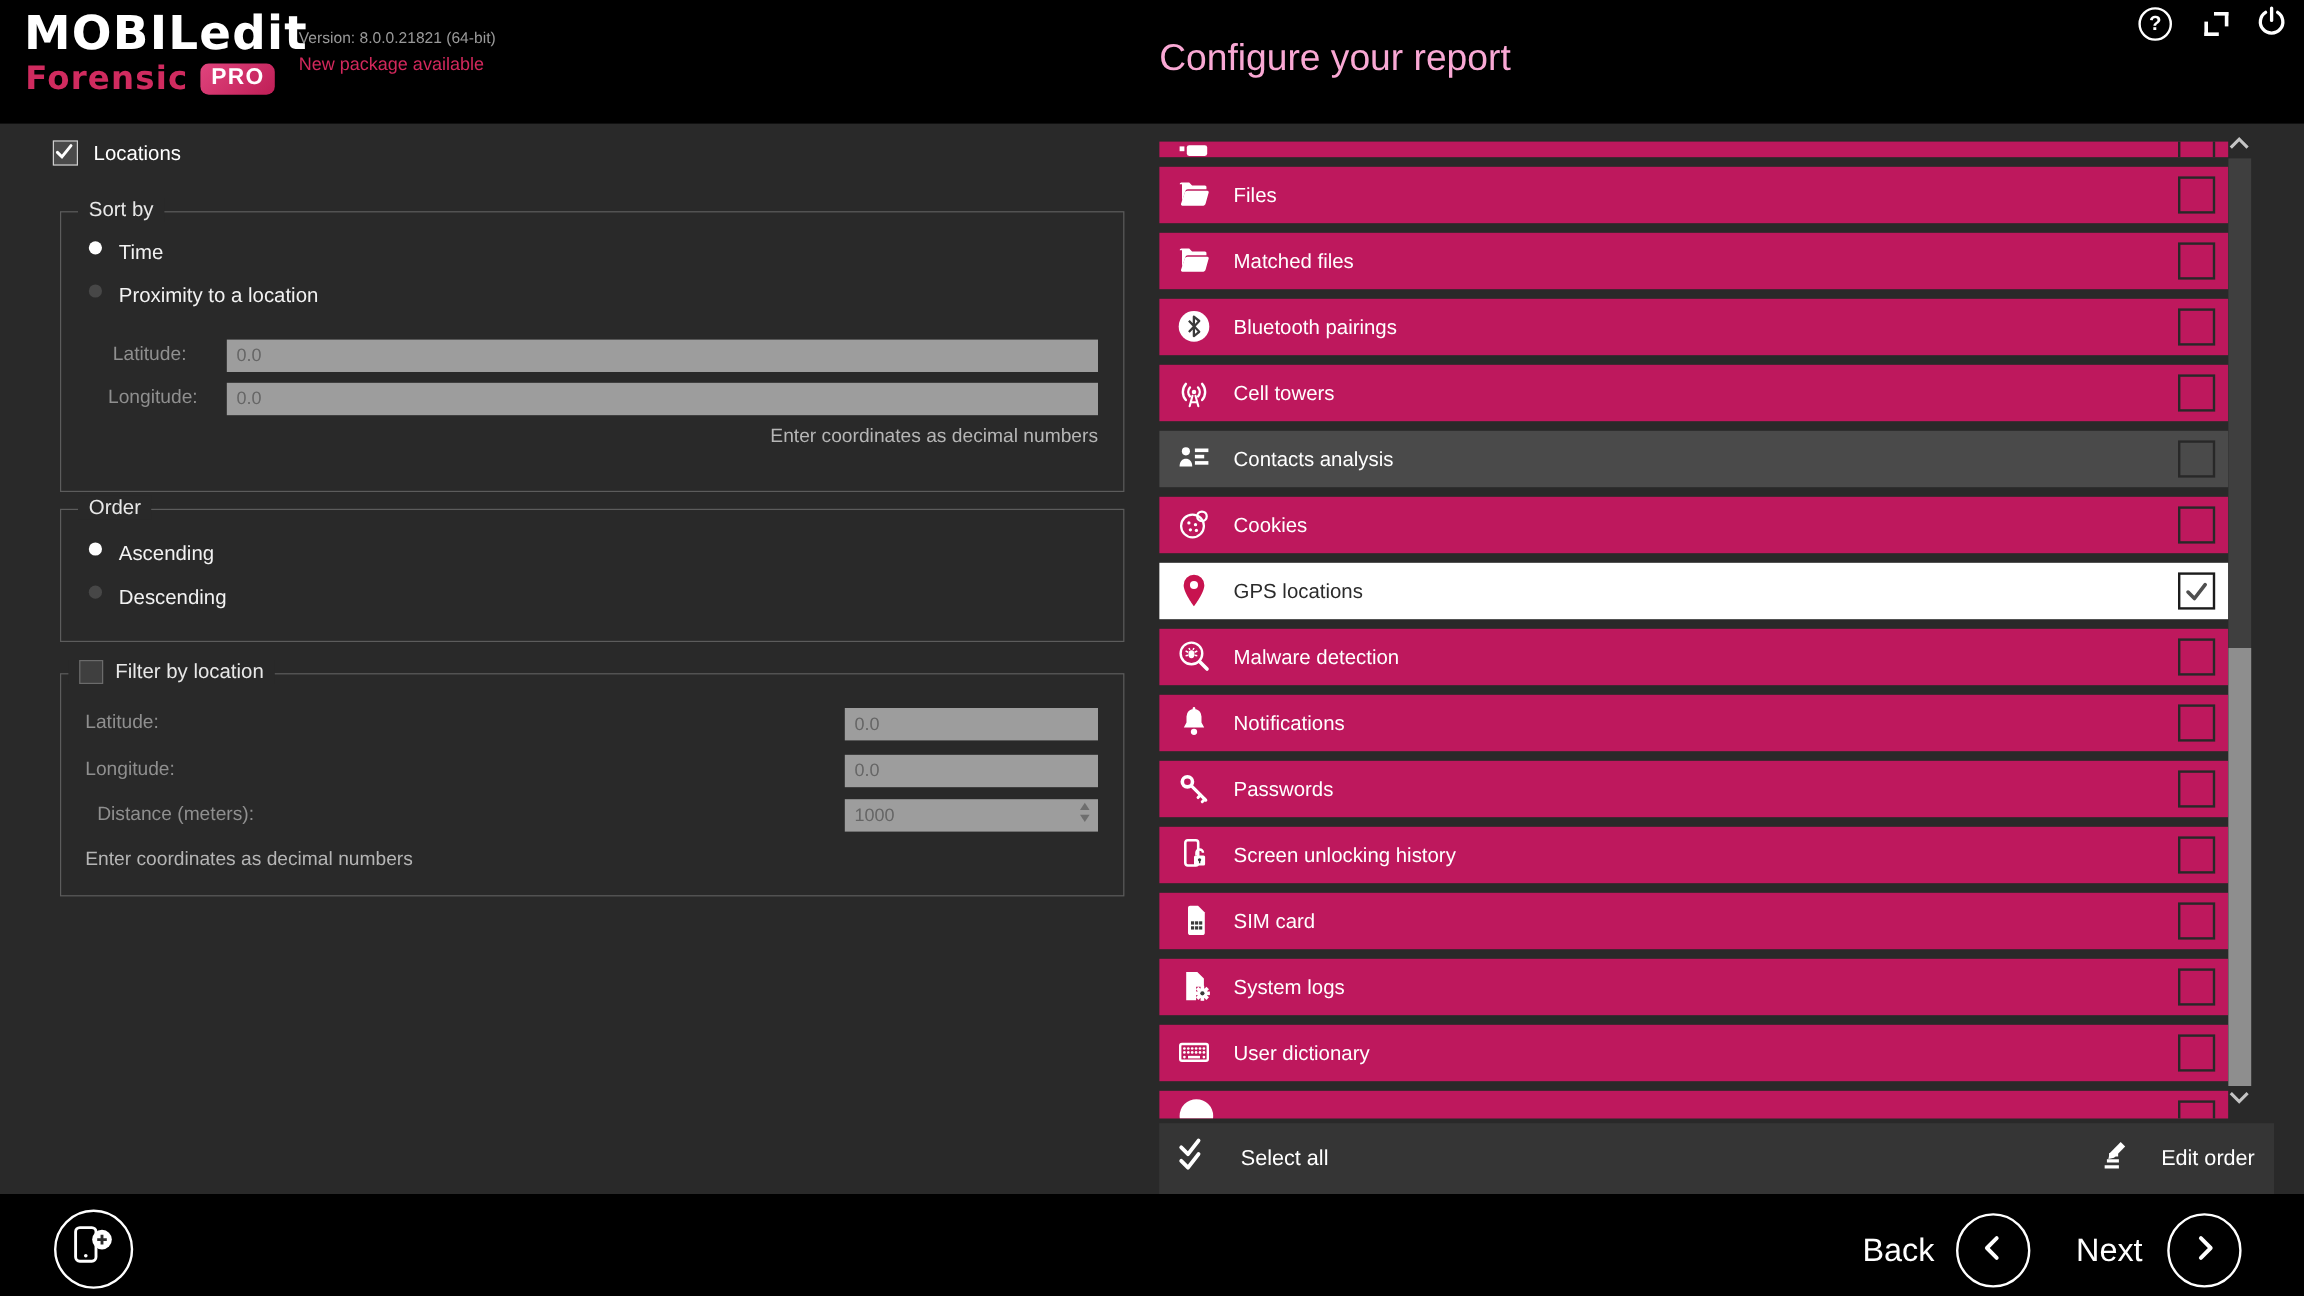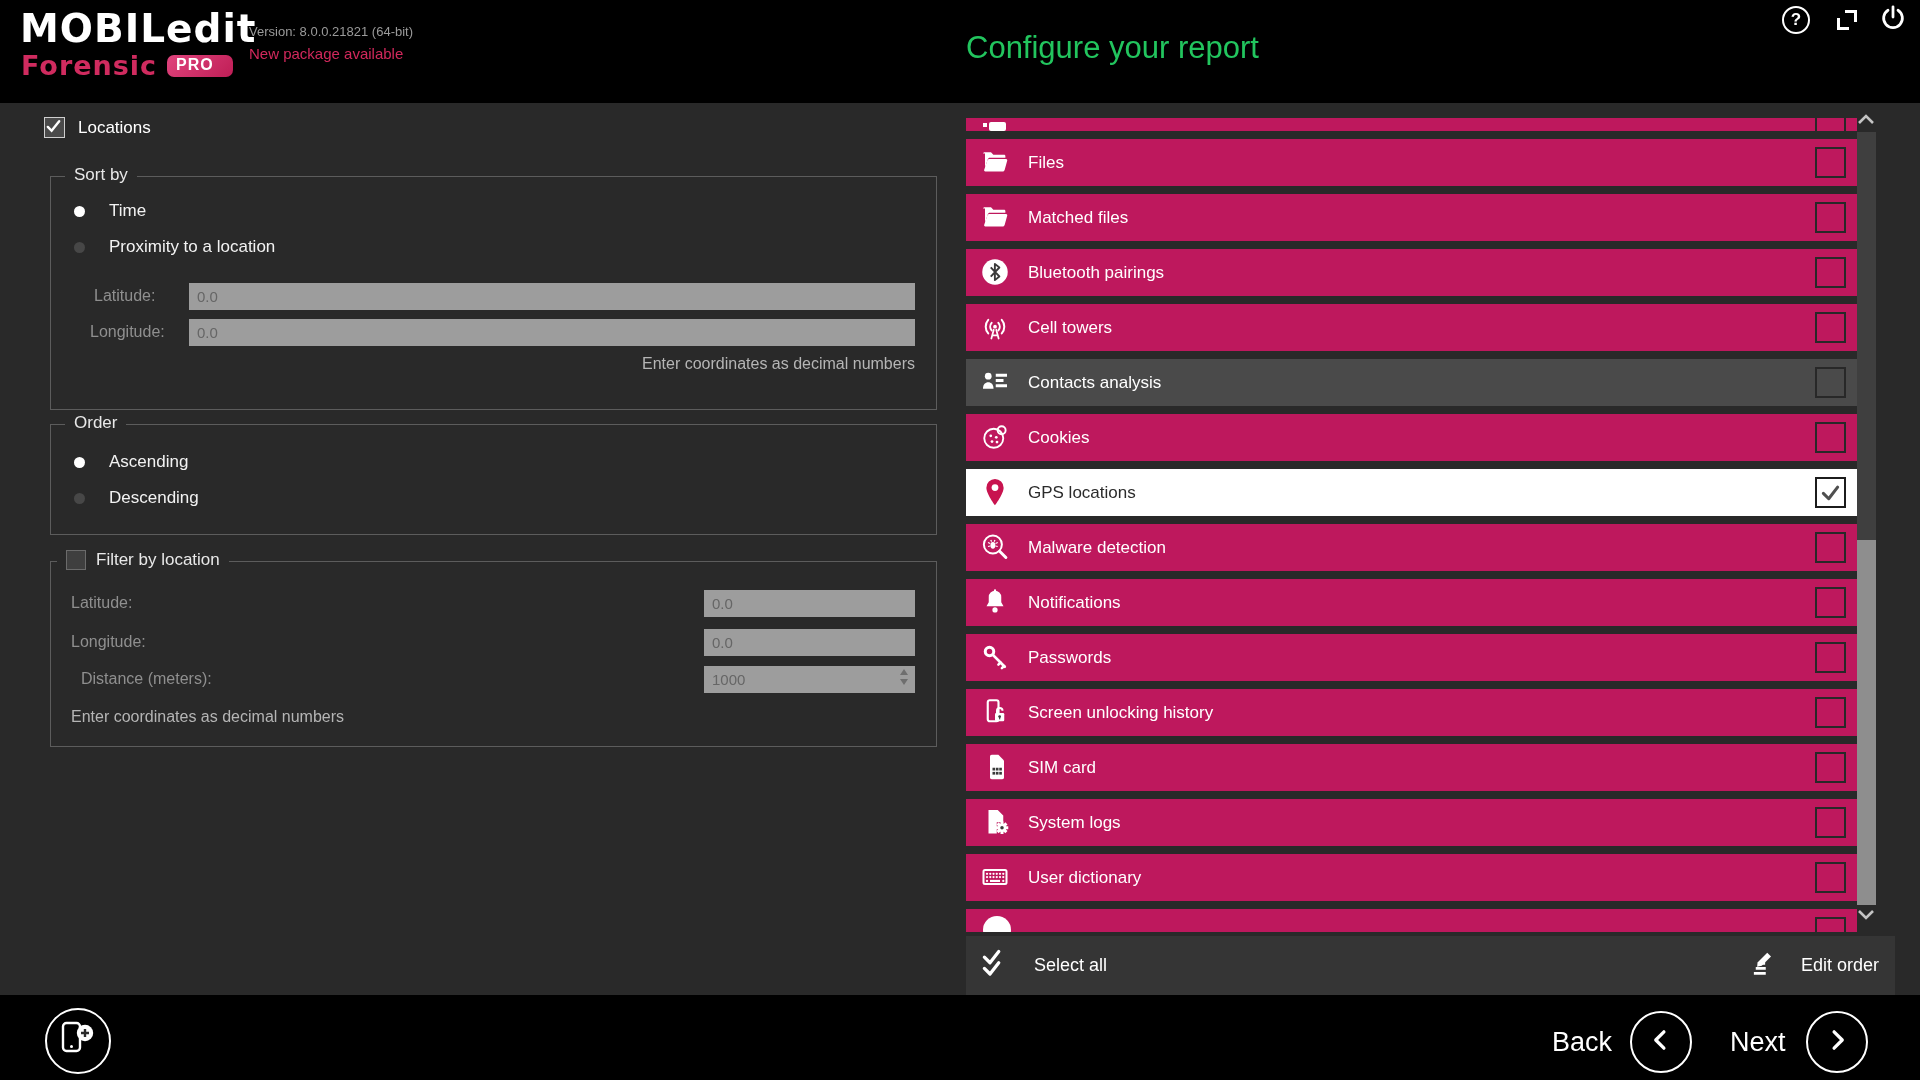--- a/index.html
+++ b/index.html
@@ -5,35 +5,35 @@
   html,body{margin:0;padding:0;background:#000;}
   #stage{position:relative;width:1920px;height:1080px;background:#292929;overflow:hidden;
          font-family:"Liberation Sans",sans-serif;color:#fff;}
   
   #hdr{position:absolute;left:0;top:0;width:1920px;height:103px;background:#000;}
   #ftr{position:absolute;left:0;top:995px;width:1920px;height:85px;background:#000;}
   #logo1{position:absolute;left:20px;top:6px;font-family:"DejaVu Sans",sans-serif;font-size:39px;font-weight:600;letter-spacing:1px;color:#fff;}
   #logo2{position:absolute;left:21px;top:50px;display:flex;align-items:center;gap:10px;}
   #logo2 .forensic{font-family:"DejaVu Sans",sans-serif;font-size:27px;font-weight:600;letter-spacing:1px;color:#d02b5f;}
   .pro-badge{display:inline-block;background:linear-gradient(135deg,#e0447d,#bf1e56);color:#fff;
-             font-size:16px;font-weight:bold;padding:1px 19px 3px 9px;border-radius:7px;letter-spacing:1px;}
+             font-size:19px;font-weight:bold;padding:1px 9px 3px 9px;border-radius:7px;letter-spacing:1px;}
   #version{position:absolute;left:249px;top:24px;font-size:13px;color:#9a9a9a;}
   #update{position:absolute;left:249px;top:45px;font-size:15px;color:#d2285c;cursor:pointer;}
-  #title{position:absolute;left:966px;top:30px;font-size:31px;font-weight:300;color:#22c55e;}
+  #title{position:absolute;left:966px;top:30px;font-size:31px;font-weight:300;color:#f9a8d4;}
   #help-btn{position:absolute;left:1782px;top:6px;width:28px;height:28px;border:2px solid #fff;border-radius:50%;
             box-sizing:border-box;text-align:center;line-height:23px;font-size:17px;font-weight:bold;color:#fff;cursor:pointer;}
   #resize-btn{position:absolute;left:1837px;top:10px;width:20px;height:20px;cursor:pointer;}
   #resize-btn .tr{position:absolute;right:0;top:0;width:9px;height:9px;border-top:3px solid #fff;border-right:3px solid #fff;}
   #resize-btn .bl{position:absolute;left:0;bottom:0;width:9px;height:9px;border-bottom:3px solid #fff;border-left:3px solid #fff;}
   #power-btn{position:absolute;left:1878px;top:3px;width:30px;height:30px;cursor:pointer;}
   
   .grp{position:absolute;border:1px solid #5c5c5c;}
   .leg{position:absolute;top:-12px;left:14px;background:#292929;padding:0 9px;font-size:17px;color:#e8e8e8;white-space:nowrap;}
   .legf{display:flex;align-items:center;gap:10px;}
-  .opt{position:absolute;display:flex;align-items:center;gap:24px;cursor:pointer;}
+  .opt{position:absolute;display:flex;align-items:flex-start;gap:14px;cursor:pointer;}
   .dot{width:11px;height:11px;border-radius:50%;}
   .dot.on{background:#fff;}
   .dot.off{background:#474747;}
   .optlb{font-size:17px;color:#f2f2f2;}
   .flabel{position:absolute;font-size:16px;color:#8f8f8f;}
   .hint{position:absolute;font-size:16px;color:#b5b5b5;}
   input.tin{position:absolute;background:#9d9d9d;border:none;outline:none;color:#666;
             font-size:15px;padding:0 8px;box-sizing:border-box;height:27px;font-family:inherit;}
   .cbx{position:absolute;box-sizing:border-box;cursor:pointer;}
   #loc-cb{left:44px;top:117px;width:21px;height:21px;background:#4a4a4a;border:1.5px solid #cfcfcf;}

